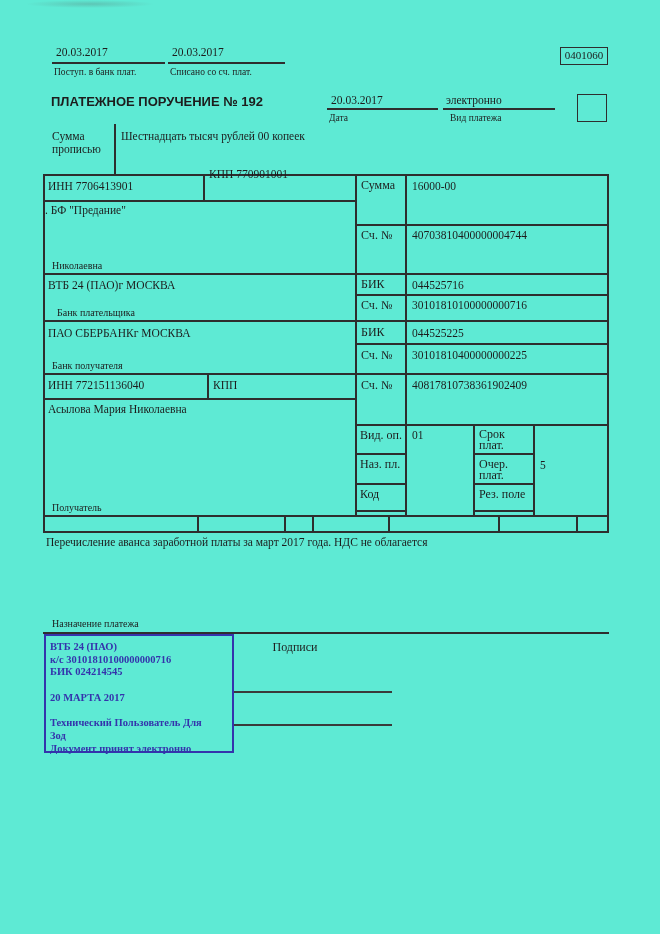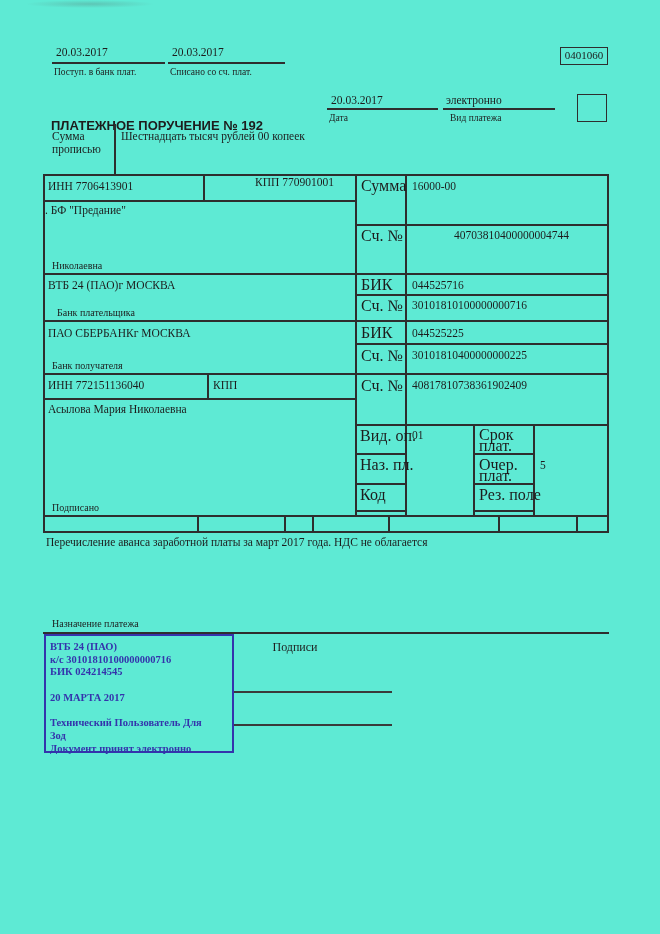--- a/index.html
+++ b/index.html
@@ -2,21 +2,21 @@
 <html><head>
 <meta charset="utf-8">
 <style>
   html,body { margin:0; padding:0; background:#ffffff; }
   .page { position:relative; width:660px; height:934px; background:#5eead4;
           font-family:"Liberation Serif", serif; color:#1d1d1d; overflow:hidden; }
   .t    { position:absolute; font-size:11.5px; line-height:12.5px; white-space:nowrap; }
   .wrap { white-space:normal; }
   .lbl  { position:absolute; font-size:10px;  line-height:10.5px; white-space:nowrap; }
   .tiny { position:absolute; font-size:9.5px; line-height:10px; white-space:nowrap; }
-  .clab { position:absolute; font-size:16px; line-height:11px; }
+  .clab { position:absolute; font-size:12px; line-height:11px; }
   .hl   { position:absolute; height:1.6px; background:#2e2e2e; }
   .vl   { position:absolute; width:1.6px;  background:#2e2e2e; }
   .uline{ position:absolute; height:1.6px; background:#2e2e2e; }
   .box  { position:absolute; border:1.5px solid #2e2e2e; box-sizing:border-box; }
   .title{ position:absolute; font-family:"Liberation Sans", sans-serif;
           font-weight:bold; font-size:13px; white-space:nowrap; }
   .code-box { position:absolute; border:1.5px solid #2e2e2e; box-sizing:border-box;
           text-align:center; font-size:11px; line-height:15px; }
   .bluebox { position:absolute; border:2px solid #3434ac; box-sizing:border-box;
           color:#3434ac; font-size:10.5px; font-weight:bold; line-height:12.7px;
@@ -42,21 +42,21 @@
   <div class="t" style="left:56px;top:46px;">20.03.2017</div>
   <div class="uline" style="left:52px;top:62px;width:113px;"></div>
   <div class="tiny" style="left:54px;top:67px;">Поступ. в банк плат.</div>
 
   <div class="t" style="left:172px;top:46px;">20.03.2017</div>
   <div class="uline" style="left:168px;top:62px;width:117px;"></div>
   <div class="tiny" style="left:170px;top:67px;">Списано со сч. плат.</div>
 
   <div class="code-box" style="left:560px;top:47px;width:48px;height:18px;">0401060</div>
 
-  <div class="title" style="left:51px;top:94px;margin-top:24px;">ПЛАТЕЖНОЕ ПОРУЧЕНИЕ № 192</div>
+  <div class="title" style="left:51px;top:94px;">ПЛАТЕЖНОЕ ПОРУЧЕНИЕ № 192</div>
 
   <div class="t" style="left:331px;top:94px;">20.03.2017</div>
   <div class="uline" style="left:327px;top:108px;width:111px;"></div>
   <div class="tiny" style="left:329px;top:113px;">Дата</div>
 
   <div class="t" style="left:446px;top:94px;">электронно</div>
   <div class="uline" style="left:443px;top:108px;width:112px;"></div>
   <div class="tiny" style="left:450px;top:113px;">Вид платежа</div>
 
   <div class="box" style="left:577px;top:94px;width:30px;height:28px;"></div>
@@ -96,27 +96,27 @@
 
     <div class="vl" style="left:197px;top:515px;height:16px;"></div>
     <div class="vl" style="left:284px;top:515px;height:16px;"></div>
     <div class="vl" style="left:312px;top:515px;height:16px;"></div>
     <div class="vl" style="left:388px;top:515px;height:16px;"></div>
     <div class="vl" style="left:498px;top:515px;height:16px;"></div>
     <div class="vl" style="left:576px;top:515px;height:16px;"></div>
   </div>
 
   <div class="t" style="left:48px;top:180px;">ИНН 7706413901</div>
-  <div class="t" style="left:209px;top:176px;margin-left:46px;">КПП 770901001</div>
+  <div class="t" style="left:209px;top:168px;">КПП 770901001</div>
   <div class="clab" style="left:361px;top:180px;">Сумма</div>
   <div class="t" style="left:412px;top:180px;">16000-00</div>
 
   <div class="t" style="left:45px;top:204px;">. БФ "Предание"</div>
   <div class="clab" style="left:361px;top:230px;">Сч. №</div>
-  <div class="t" style="left:412px;top:229px;margin-left:42px;">40703810400000004744</div>
+  <div class="t" style="left:412px;top:229px;">40703810400000004744</div>
   <div class="lbl" style="left:52px;top:261px;">Николаевна</div>
 
   <div class="t" style="left:48px;top:279px;">ВТБ 24 (ПАО)г МОСКВА</div>
   <div class="clab" style="left:361px;top:279px;">БИК</div>
   <div class="t" style="left:412px;top:279px;">044525716</div>
   <div class="clab" style="left:361px;top:300px;">Сч. №</div>
   <div class="t" style="left:412px;top:299px;">30101810100000000716</div>
   <div class="lbl" style="left:57px;top:308px;">Банк плательщика</div>
 
   <div class="t" style="left:48px;top:327px;">ПАО СБЕРБАНКг МОСКВА</div>
@@ -124,21 +124,21 @@
   <div class="t" style="left:412px;top:327px;">044525225</div>
   <div class="clab" style="left:361px;top:350px;">Сч. №</div>
   <div class="t" style="left:412px;top:349px;">30101810400000000225</div>
   <div class="lbl" style="left:52px;top:361px;">Банк получателя</div>
 
   <div class="t" style="left:48px;top:379px;">ИНН 772151136040</div>
   <div class="t" style="left:213px;top:379px;">КПП</div>
   <div class="clab" style="left:361px;top:380px;">Сч. №</div>
   <div class="t" style="left:412px;top:379px;">40817810738361902409</div>
   <div class="t" style="left:48px;top:403px;">Асылова Мария Николаевна</div>
-  <div class="lbl" style="left:52px;top:503px;">Подписано</div>
+  <div class="lbl" style="left:52px;top:503px;">Получатель</div>
 
   <div class="clab" style="left:360px;top:430px;">Вид. оп.</div>
   <div class="t" style="left:412px;top:429px;">01</div>
   <div class="clab wrap" style="left:479px;top:429px;width:50px;">Срок плат.</div>
   <div class="t" style="left:540px;top:429px;"></div>
 
   <div class="clab" style="left:360px;top:459px;">Наз. пл.</div>
   <div class="t" style="left:412px;top:459px;"></div>
   <div class="clab wrap" style="left:479px;top:459px;width:50px;">Очер. плат.</div>
   <div class="t" style="left:540px;top:459px;">5</div>

